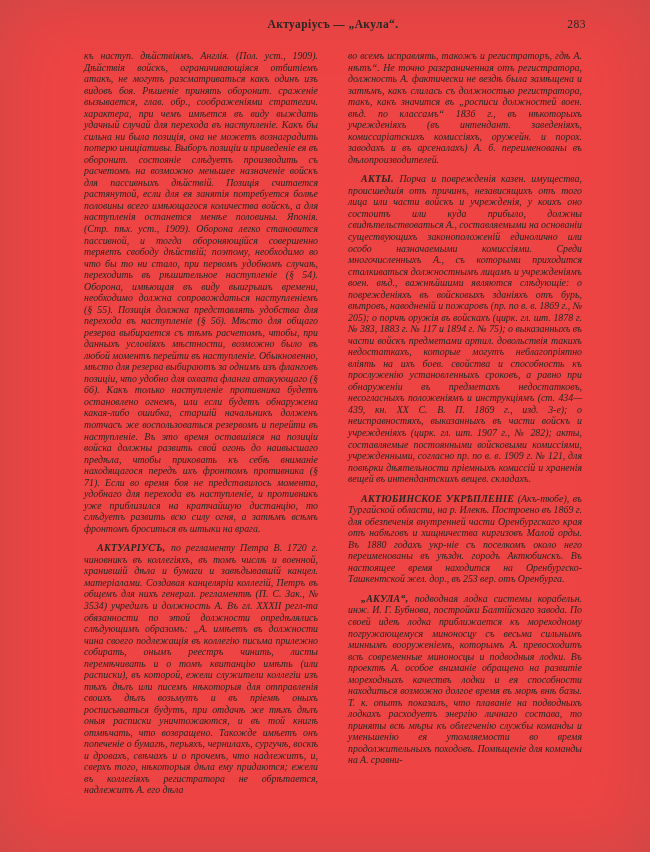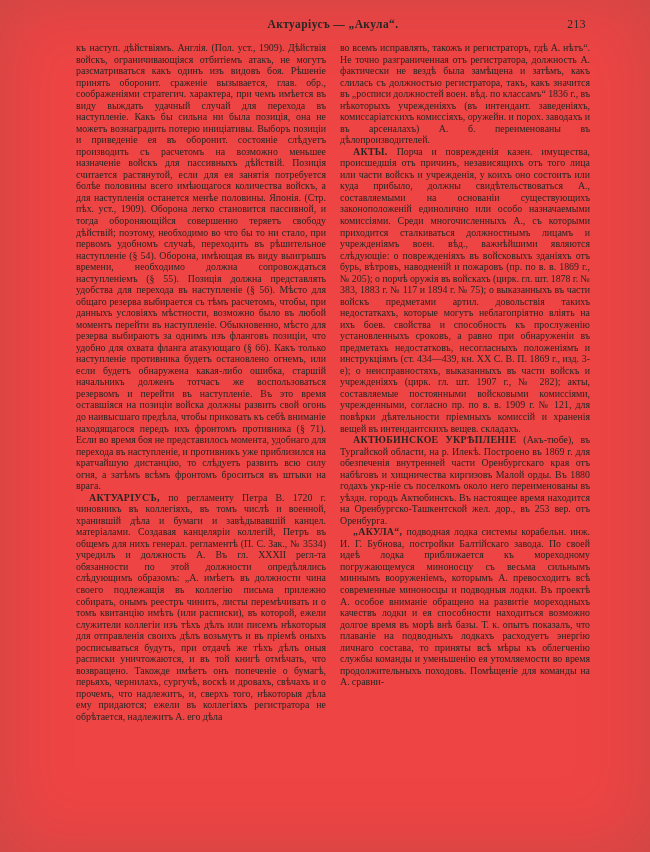--- a/index.html
+++ b/index.html
@@ -53,38 +53,39 @@
     min-width: 0;
     text-align: justify;
     font-size: 9.9px;
     line-height: 1.165;
     overflow: hidden;
     hyphens: auto;
     -webkit-hyphens: auto;
     word-spacing: -0.2px;
   }
   .para {
-    margin: 0;
+    margin: 8px;
     text-indent: 13px;
+    font-style: italic;
   }
   .para.noindent {
     text-indent: 0;
   }
   .lead {
     font-weight: bold;
     letter-spacing: 0.3px;
   }
 </style>
 </head>
 <body>
 
 <div class="page">
   <div class="page-header">
     <span class="running-title">Актуаріусъ — „Акула“.</span>
-    <span class="page-number">213</span>
+    <span class="page-number">283</span>
   </div>
   <div class="columns">
     <div class="column">
         <p class="para noindent">къ наступ. дѣйствіямъ. Англія. (Пол. уст., 1909). Дѣйствія войскъ, ограничивающіяся отбитіемъ атакъ, не могутъ разсматриваться какъ одинъ изъ видовъ боя. Рѣшеніе принять оборонит. сраженіе вызывается, глав. обр., соображеніями стратегич. характера, при чемъ имѣется въ виду выждать удачный случай для перехода въ наступленіе. Какъ бы сильна ни была позиція, она не можетъ вознаградить потерю иниціативы. Выборъ позиціи и приведеніе ея въ оборонит. состояніе слѣдуетъ производить съ расчетомъ на возможно меньшее назначеніе войскъ для пассивныхъ дѣйствій. Позиція считается растянутой, если для ея занятія потребуется болѣе половины всего имѣющагося количества войскъ, а для наступленія останется менѣе половины. Японія. (Стр. пѣх. уст., 1909). Оборона легко становится пассивной, и тогда обороняющійся совершенно теряетъ свободу дѣйствій; поэтому, необходимо во что бы то ни стало, при первомъ удобномъ случаѣ, переходить въ рѣшительное наступленіе (§ 54). Оборона, имѣющая въ виду выигрышъ времени, необходимо должна сопровождаться наступленіемъ (§ 55). Позиція должна представлять удобства для перехода въ наступленіе (§ 56). Мѣсто для общаго резерва выбирается съ тѣмъ расчетомъ, чтобы, при данныхъ условіяхъ мѣстности, возможно было въ любой моментъ перейти въ наступленіе. Обыкновенно, мѣсто для резерва выбираютъ за однимъ изъ фланговъ позиціи, что удобно для охвата фланга атакующаго (§ 66). Какъ только наступленіе противника будетъ остановлено огнемъ, или если будетъ обнаружена какая-либо ошибка, старшій начальникъ долженъ тотчасъ же воспользоваться резервомъ и перейти въ наступленіе. Въ это время оставшіяся на позиціи войска должны развить свой огонь до наивысшаго предѣла, чтобы приковать къ себѣ вниманіе находящагося передъ ихъ фронтомъ противника (§ 71). Если во время боя не представилось момента, удобнаго для перехода въ наступленіе, и противникъ уже приблизился на кратчайшую дистанцію, то слѣдуетъ развить всю силу огня, а затѣмъ всѣмъ фронтомъ броситься въ штыки на врага.</p>
         <p class="para"><b class="lead">АКТУАРІУСЪ, </b>по регламенту Петра В. 1720 г. чиновникъ въ коллегіяхъ, въ томъ числѣ и военной, хранившій дѣла и бумаги и завѣдывавшій канцел. матеріалами. Создавая канцеляріи коллегій, Петръ въ общемъ для нихъ генерал. регламентѣ (П. С. Зак., № 3534) учредилъ и должность А. Въ гл. XXXII регл-та обязанности по этой должности опредѣлялись слѣдующимъ образомъ: „А. имѣетъ въ должности чина своего подлежащія въ коллегію письма прилежно собирать, онымъ реестръ чинить, листы перемѣчивать и о томъ квитанцію имѣть (или расписки), въ которой, ежели служители коллегіи изъ тѣхъ дѣлъ или писемъ нѣкоторыя для отправленія своихъ дѣлъ возьмутъ и въ пріемѣ оныхъ росписываться будутъ, при отдачѣ же тѣхъ дѣлъ оныя расписки уничтожаются, и въ той книгѣ отмѣчать, что возвращено. Такожде имѣетъ онъ попеченіе о бумагѣ, перьяхъ, чернилахъ, сургучѣ, воскѣ и дровахъ, свѣчахъ и о прочемъ, что надлежитъ, и, сверхъ того, нѣкоторыя дѣла ему придаются; ежели въ коллегіяхъ регистратора не обрѣтается, надлежитъ А. его дѣла</p>
       </div>
     <div class="column">
         <p class="para noindent">во всемъ исправлять, такожъ и регистраторъ, гдѣ А. нѣтъ“. Не точно разграниченная отъ регистратора, должность А. фактически не вездѣ была замѣщена и затѣмъ, какъ слилась съ должностью регистратора, такъ, какъ значится въ „росписи должностей воен. вѣд. по классамъ“ 1836 г., въ нѣкоторыхъ учрежденіяхъ (въ интендант. заведеніяхъ, комиссаріатскихъ комиссіяхъ, оружейн. и порох. заводахъ и въ арсеналахъ) А. б. переименованы въ дѣлопроизводителей.</p>
         <p class="para"><b class="lead">АКТЫ. </b>Порча и поврежденія казен. имущества, происшедшія отъ причинъ, независящихъ отъ того лица или части войскъ и учрежденія, у коихъ оно состоитъ или куда прибыло, должны свидѣтельствоваться А., составляемыми на основаніи существующихъ законоположеній единолично или особо назначаемыми комиссіями. Среди многочисленныхъ А., съ которыми приходится сталкиваться должностнымъ лицамъ и учрежденіямъ воен. вѣд., важнѣйшими являются слѣдующіе: о поврежденіяхъ въ войсковыхъ зданіяхъ отъ бурь, вѣтровъ, наводненій и пожаровъ (пр. по в. в. 1869 г., № 205); о порчѣ оружія въ войскахъ (цирк. гл. шт. 1878 г. № 383, 1883 г. № 117 и 1894 г. № 75); о выказанныхъ въ части войскъ предметами артил. довольствія такихъ недостаткахъ, которые могутъ неблагопріятно вліять на ихъ боев. свойства и способность къ прослуженію установленныхъ сроковъ, а равно при обнаруженіи въ предметахъ недостатковъ, несогласныхъ положеніямъ и инструкціямъ (ст. 434—439, кн. XX С. В. П. 1869 г., изд. 3-е); о неисправностяхъ, выказанныхъ въ части войскъ и учрежденіяхъ (цирк. гл. шт. 1907 г., № 282); акты, составляемые постоянными войсковыми комиссіями, учрежденными, согласно пр. по в. в. 1909 г. № 121, для повѣрки дѣятельности пріемныхъ комиссій и храненія вещей въ интендантскихъ вещев. складахъ.</p>
         <p class="para"><b class="lead">АКТЮБИНСКОЕ УКРѢПЛЕНІЕ </b>(Акъ-тюбе), въ Тургайской области, на р. Илекѣ. Построено въ 1869 г. для обезпеченія внутренней части Оренбургскаго края отъ набѣговъ и хищничества киргизовъ Малой орды. Въ 1880 годахъ укр-ніе съ поселкомъ около него переименованы въ уѣздн. городъ Актюбинскъ. Въ настоящее время находится на Оренбургско-Ташкентской жел. дор., въ 253 вер. отъ Оренбурга.</p>

